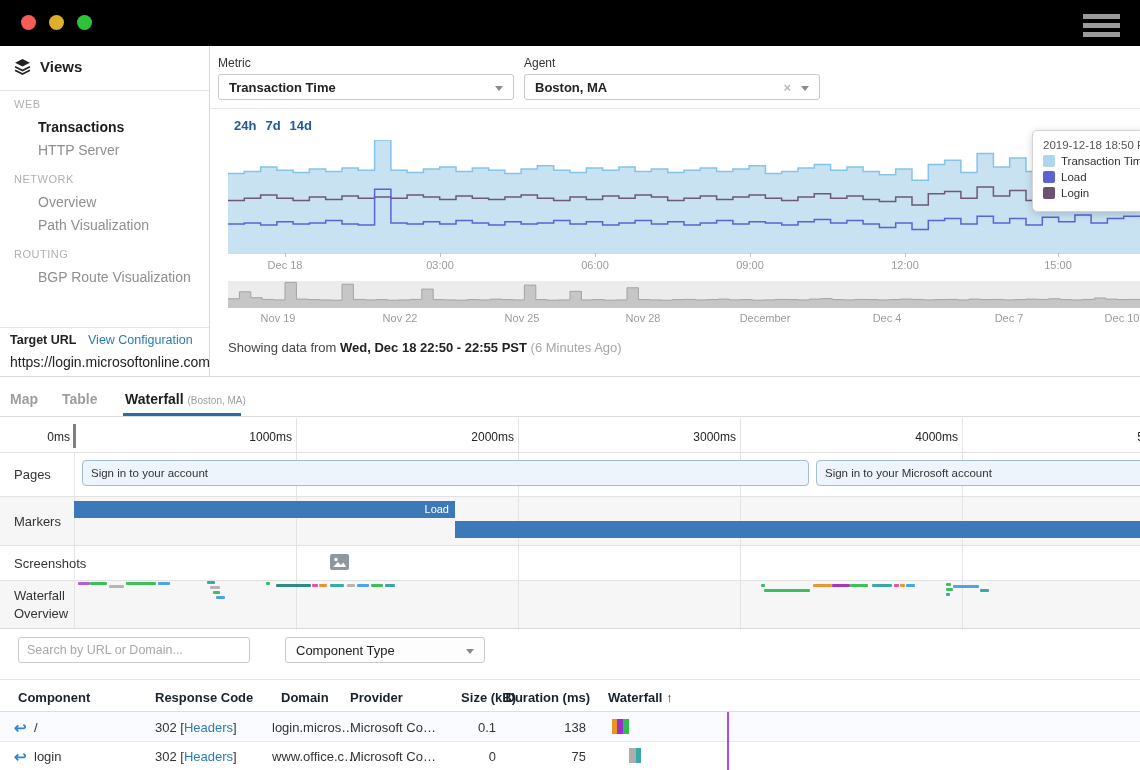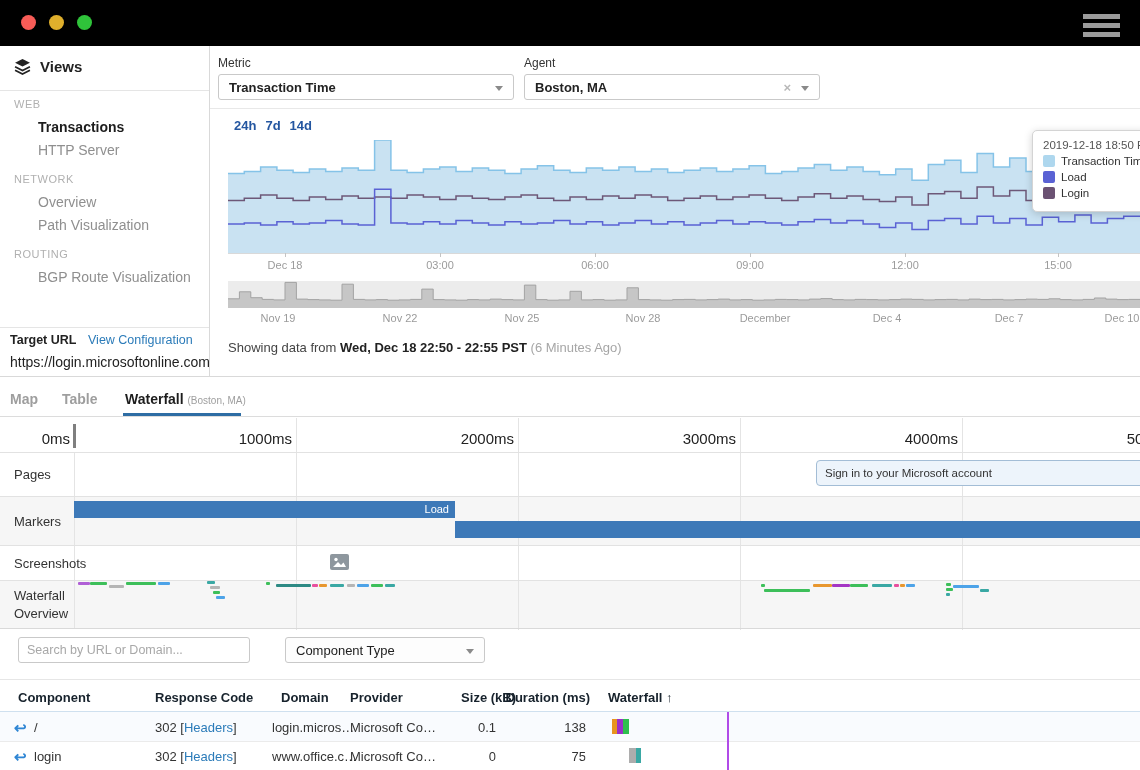--- a/index.html
+++ b/index.html
@@ -38,21 +38,21 @@
   .tooltip .ts{font-size:11.5px;color:#555;white-space:nowrap;}
   .leg-item{display:flex;align-items:center;gap:6px;margin-top:4px;font-size:11.5px;color:#333;white-space:nowrap;}
   .swatch{width:12px;height:12px;border-radius:2px;flex:0 0 12px;}
   
   .tab{position:absolute;top:391px;font-size:14px;font-weight:bold;color:#9e9e9e;cursor:pointer;}
   .tab.active{color:#1d1d1d;}
   .tab .suffix{font-size:10px;color:#9e9e9e;font-weight:normal;}
   
   .wf{position:absolute;left:0;top:418px;width:1140px;height:212px;overflow:hidden;}
   .wf-row-label{position:absolute;left:14px;font-size:13px;color:#333;}
-  .wf-axis-label{position:absolute;top:12px;font-size:15px;color:#222;transform:translateX(-100%);white-space:nowrap;}
+  .wf-axis-label{position:absolute;top:12px;font-size:12px;color:#222;transform:translateX(-100%);white-space:nowrap;}
   .wf-grid{position:absolute;top:0;width:1px;height:212px;background:#e4e4e4;}
   .page-box{position:absolute;top:42px;height:26px;background:#edf4fb;border:1px solid #a3bdd6;border-radius:4px;
             font-size:11.5px;color:#333;line-height:24px;padding-left:8px;box-sizing:border-box;overflow:hidden;white-space:nowrap;cursor:pointer;}
   .marker-bar{position:absolute;height:17px;background:#3d79b8;color:#fff;font-size:11px;line-height:17px;
               text-align:right;padding-right:6px;box-sizing:border-box;cursor:pointer;}
   .ov-mark{position:absolute;height:3px;border-radius:1px;}
   
   .search-input{position:absolute;left:18px;top:637px;width:232px;height:26px;border:1px solid #c9c9c9;border-radius:3px;
                 box-sizing:border-box;font-size:12.5px;padding:0 8px;color:#c2410c;font-family:"Liberation Sans",sans-serif;}
   .search-input::placeholder{color:#a8a8a8;}
@@ -214,20 +214,21 @@
   <div class="hline" style="left:0;top:127px;width:1140px;"></div>
   <div class="hline" style="left:0;top:162px;width:1140px;"></div>
   <div class="hline" style="left:0;top:210px;width:1140px;background:#d9d9d9;"></div>
 
   <div class="wf-row-label" style="top:49px;">Pages</div>
   <div class="wf-row-label" style="top:96px;">Markers</div>
   <div class="wf-row-label" style="top:138px;">Screenshots</div>
   <div class="wf-row-label" style="top:170px;">Waterfall</div>
   <div class="wf-row-label" style="top:188px;">Overview</div>
 
+  <div class="page-box" id="pageBox0" style="left: 82px; width: 727px;">Sign in to your account</div>
   <div class="page-box" id="pageBox1" style="left: 816px; width: 332px;">Sign in to your Microsoft account</div>
 
   <div class="marker-bar" id="markerBar0" style="left: 74px; width: 381px; top: 83px;">Load</div>
   <div class="marker-bar" id="markerBar1" style="left: 455px; width: 700px; top: 103px;"></div>
 
   <svg class="abs" style="left:330px;top:136px;cursor:pointer;" width="19" height="16" viewBox="0 0 19 16">
     <rect width="19" height="16" rx="2" fill="#8e979e"></rect>
     <circle cx="6" cy="5.5" r="1.7" fill="#fff"></circle>
     <path d="M3 13 8 8 11 11 13.5 8.5 16 13Z" fill="#fff"></path>
   </svg>

